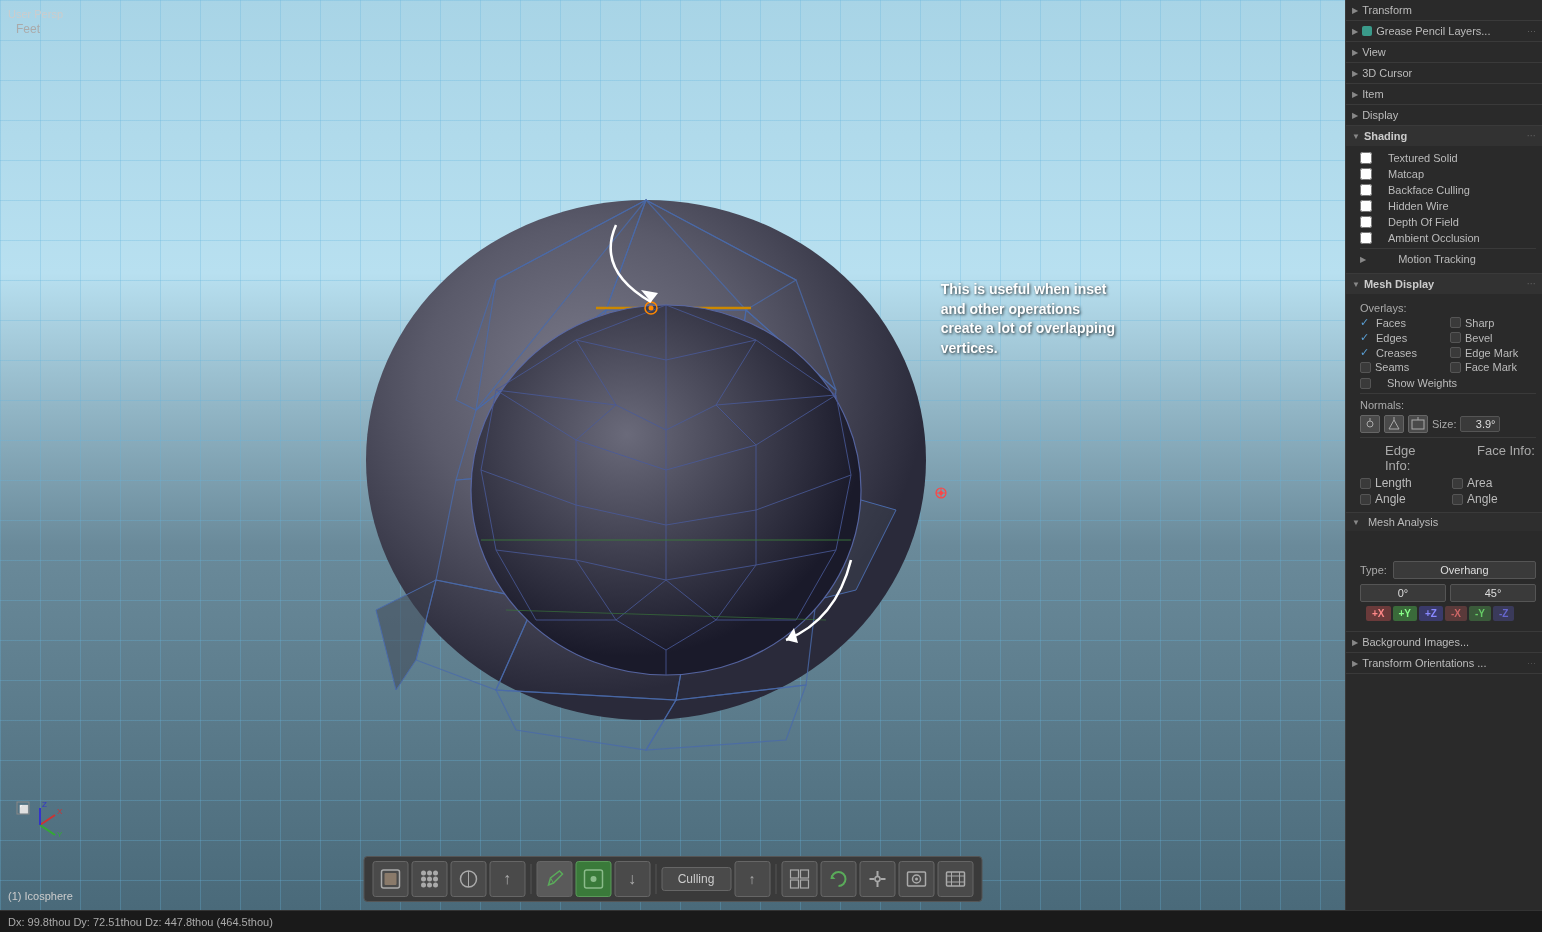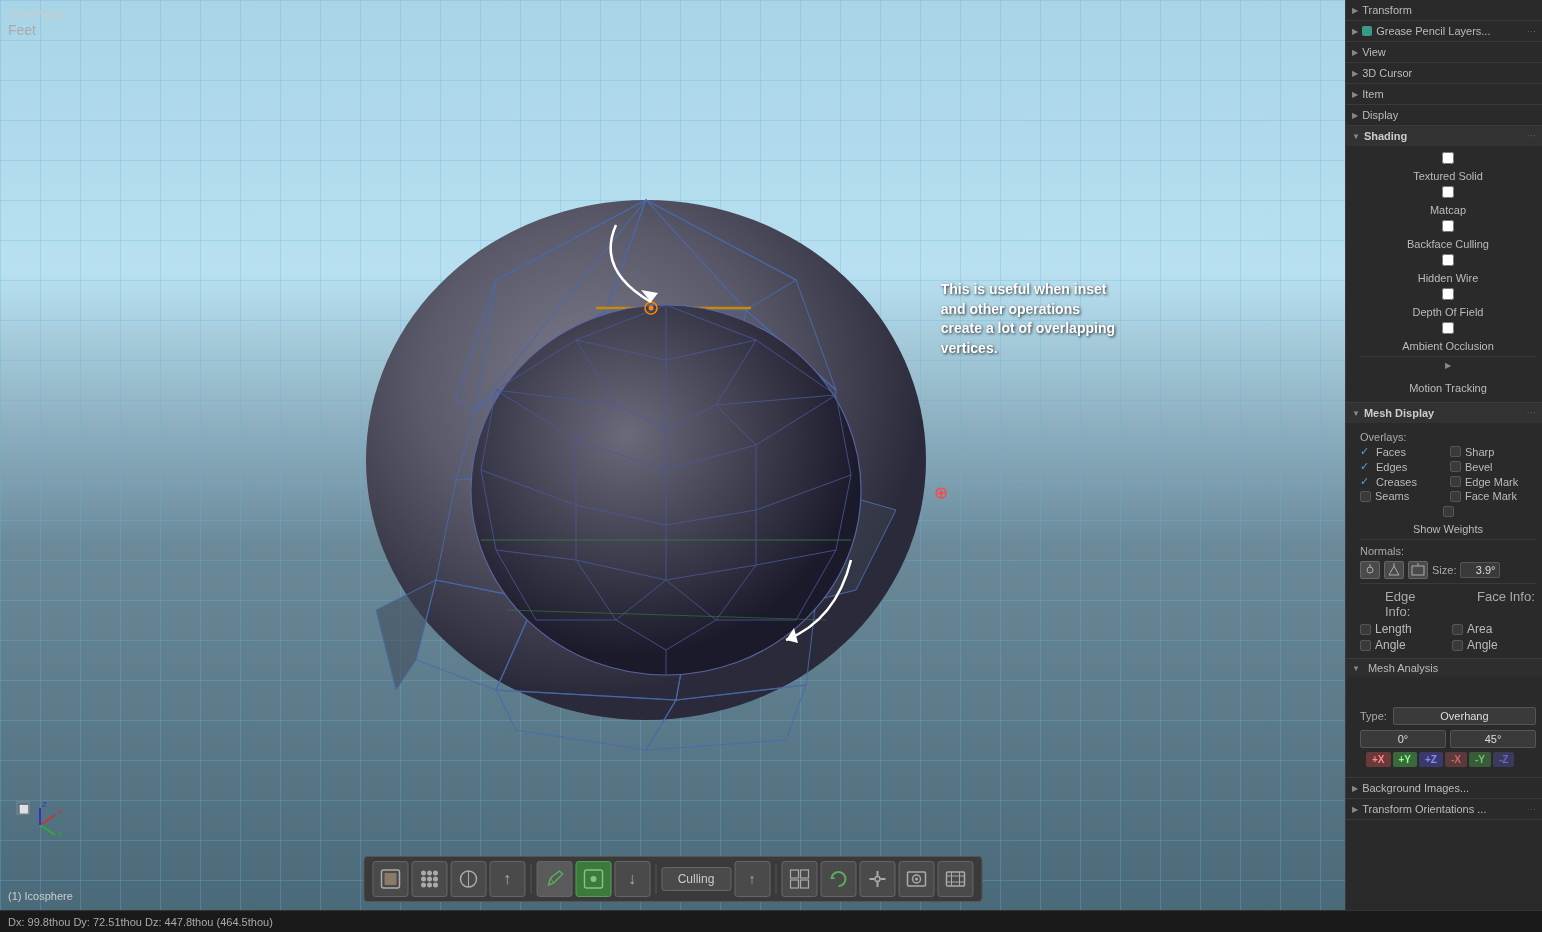--- a/index.html
+++ b/index.html
@@ -45,23 +45,23 @@
       position: absolute;
       top: 8px;
       left: 8px;
       color: #ccc;
       font-size: 11px;
     }
 
     #viewport-feet {
       position: absolute;
       top: 22px;
-      left: 8px;
+      left: 16px;
       color: #aaa;
-      font-size: 14px;
+      font-size: 12px;
     }
 
     
     #mesh-container {
       position: absolute;
       top: 50%;
       left: 48%;
       transform: translate(-50%, -50%);
       width: 700px;
       height: 650px;
@@ -230,24 +230,23 @@
       display: flex;
       align-items: center;
       gap: 4px;
     }
 
     
     .option-row {
       display: flex;
       align-items: center;
       padding: 2px 0;
-      gap: 6px;
+      gap: 16px;
       font-size: 11px;
       color: #bbb;
-      flex-direction: column;
     }
 
     .option-row input[type="checkbox"] {
       width: 12px;
       height: 12px;
       cursor: pointer;
       accent-color: #5a9fd4;
     }
 
     .option-label {

